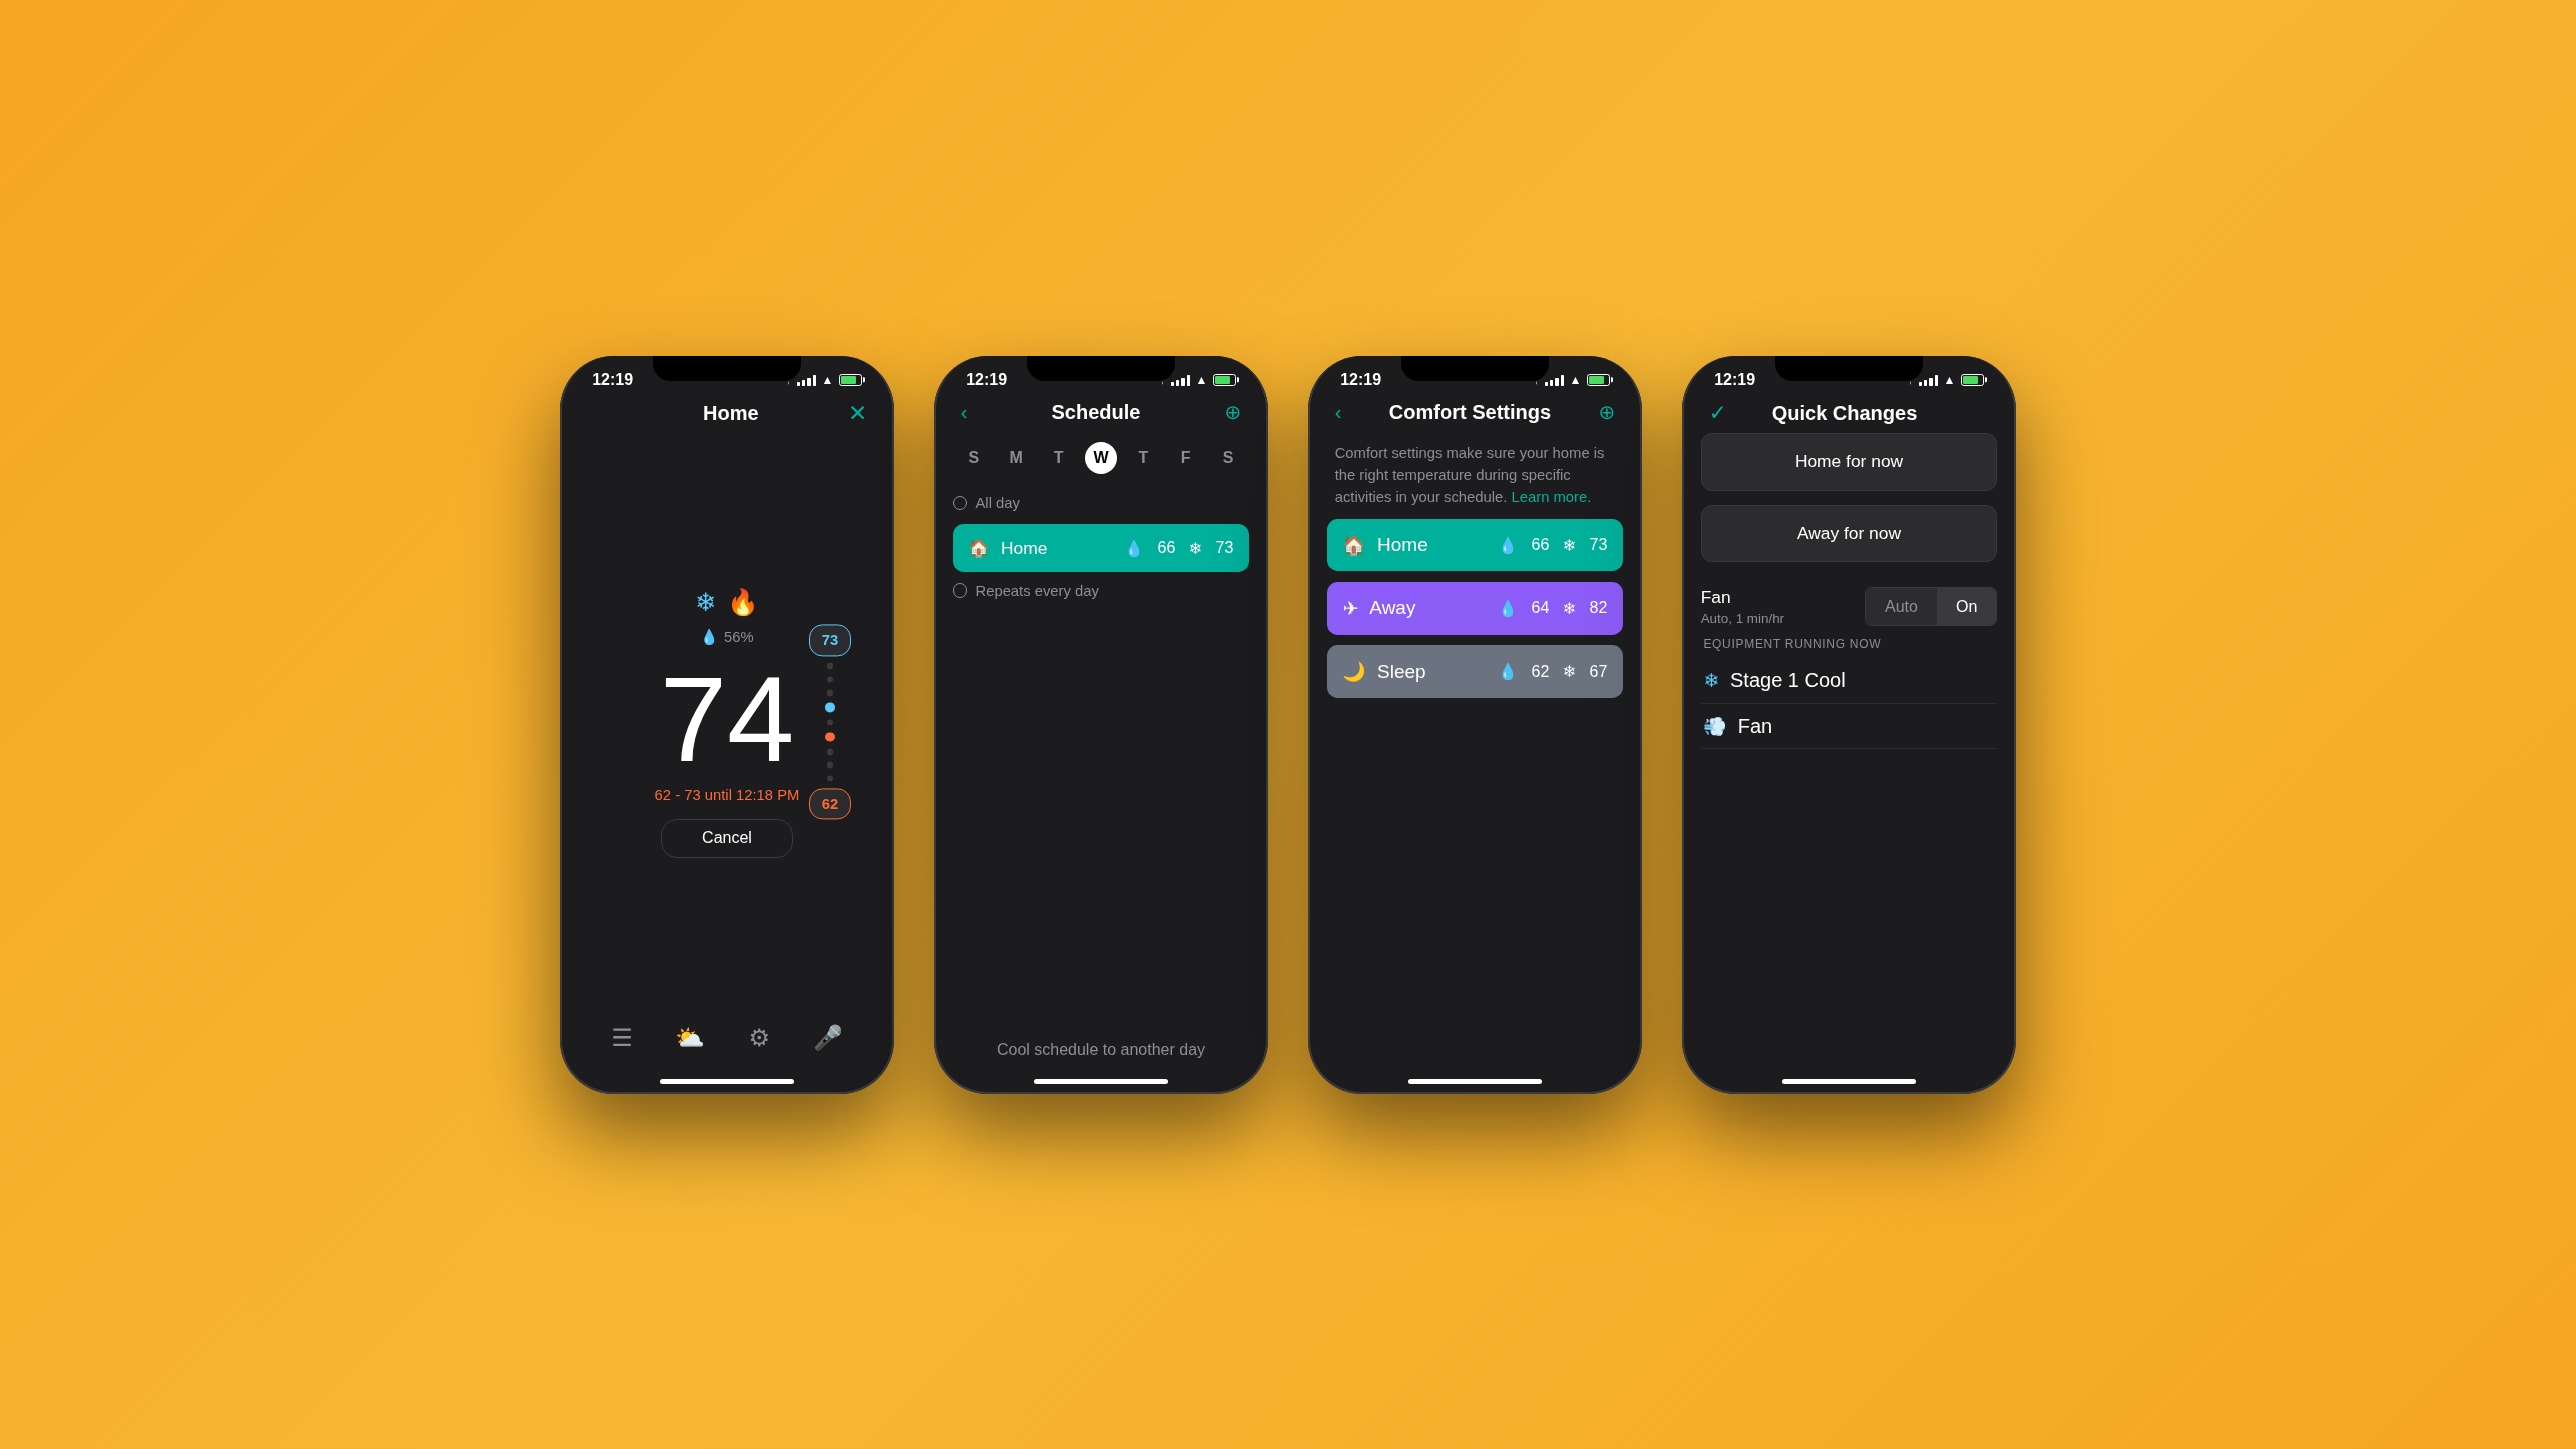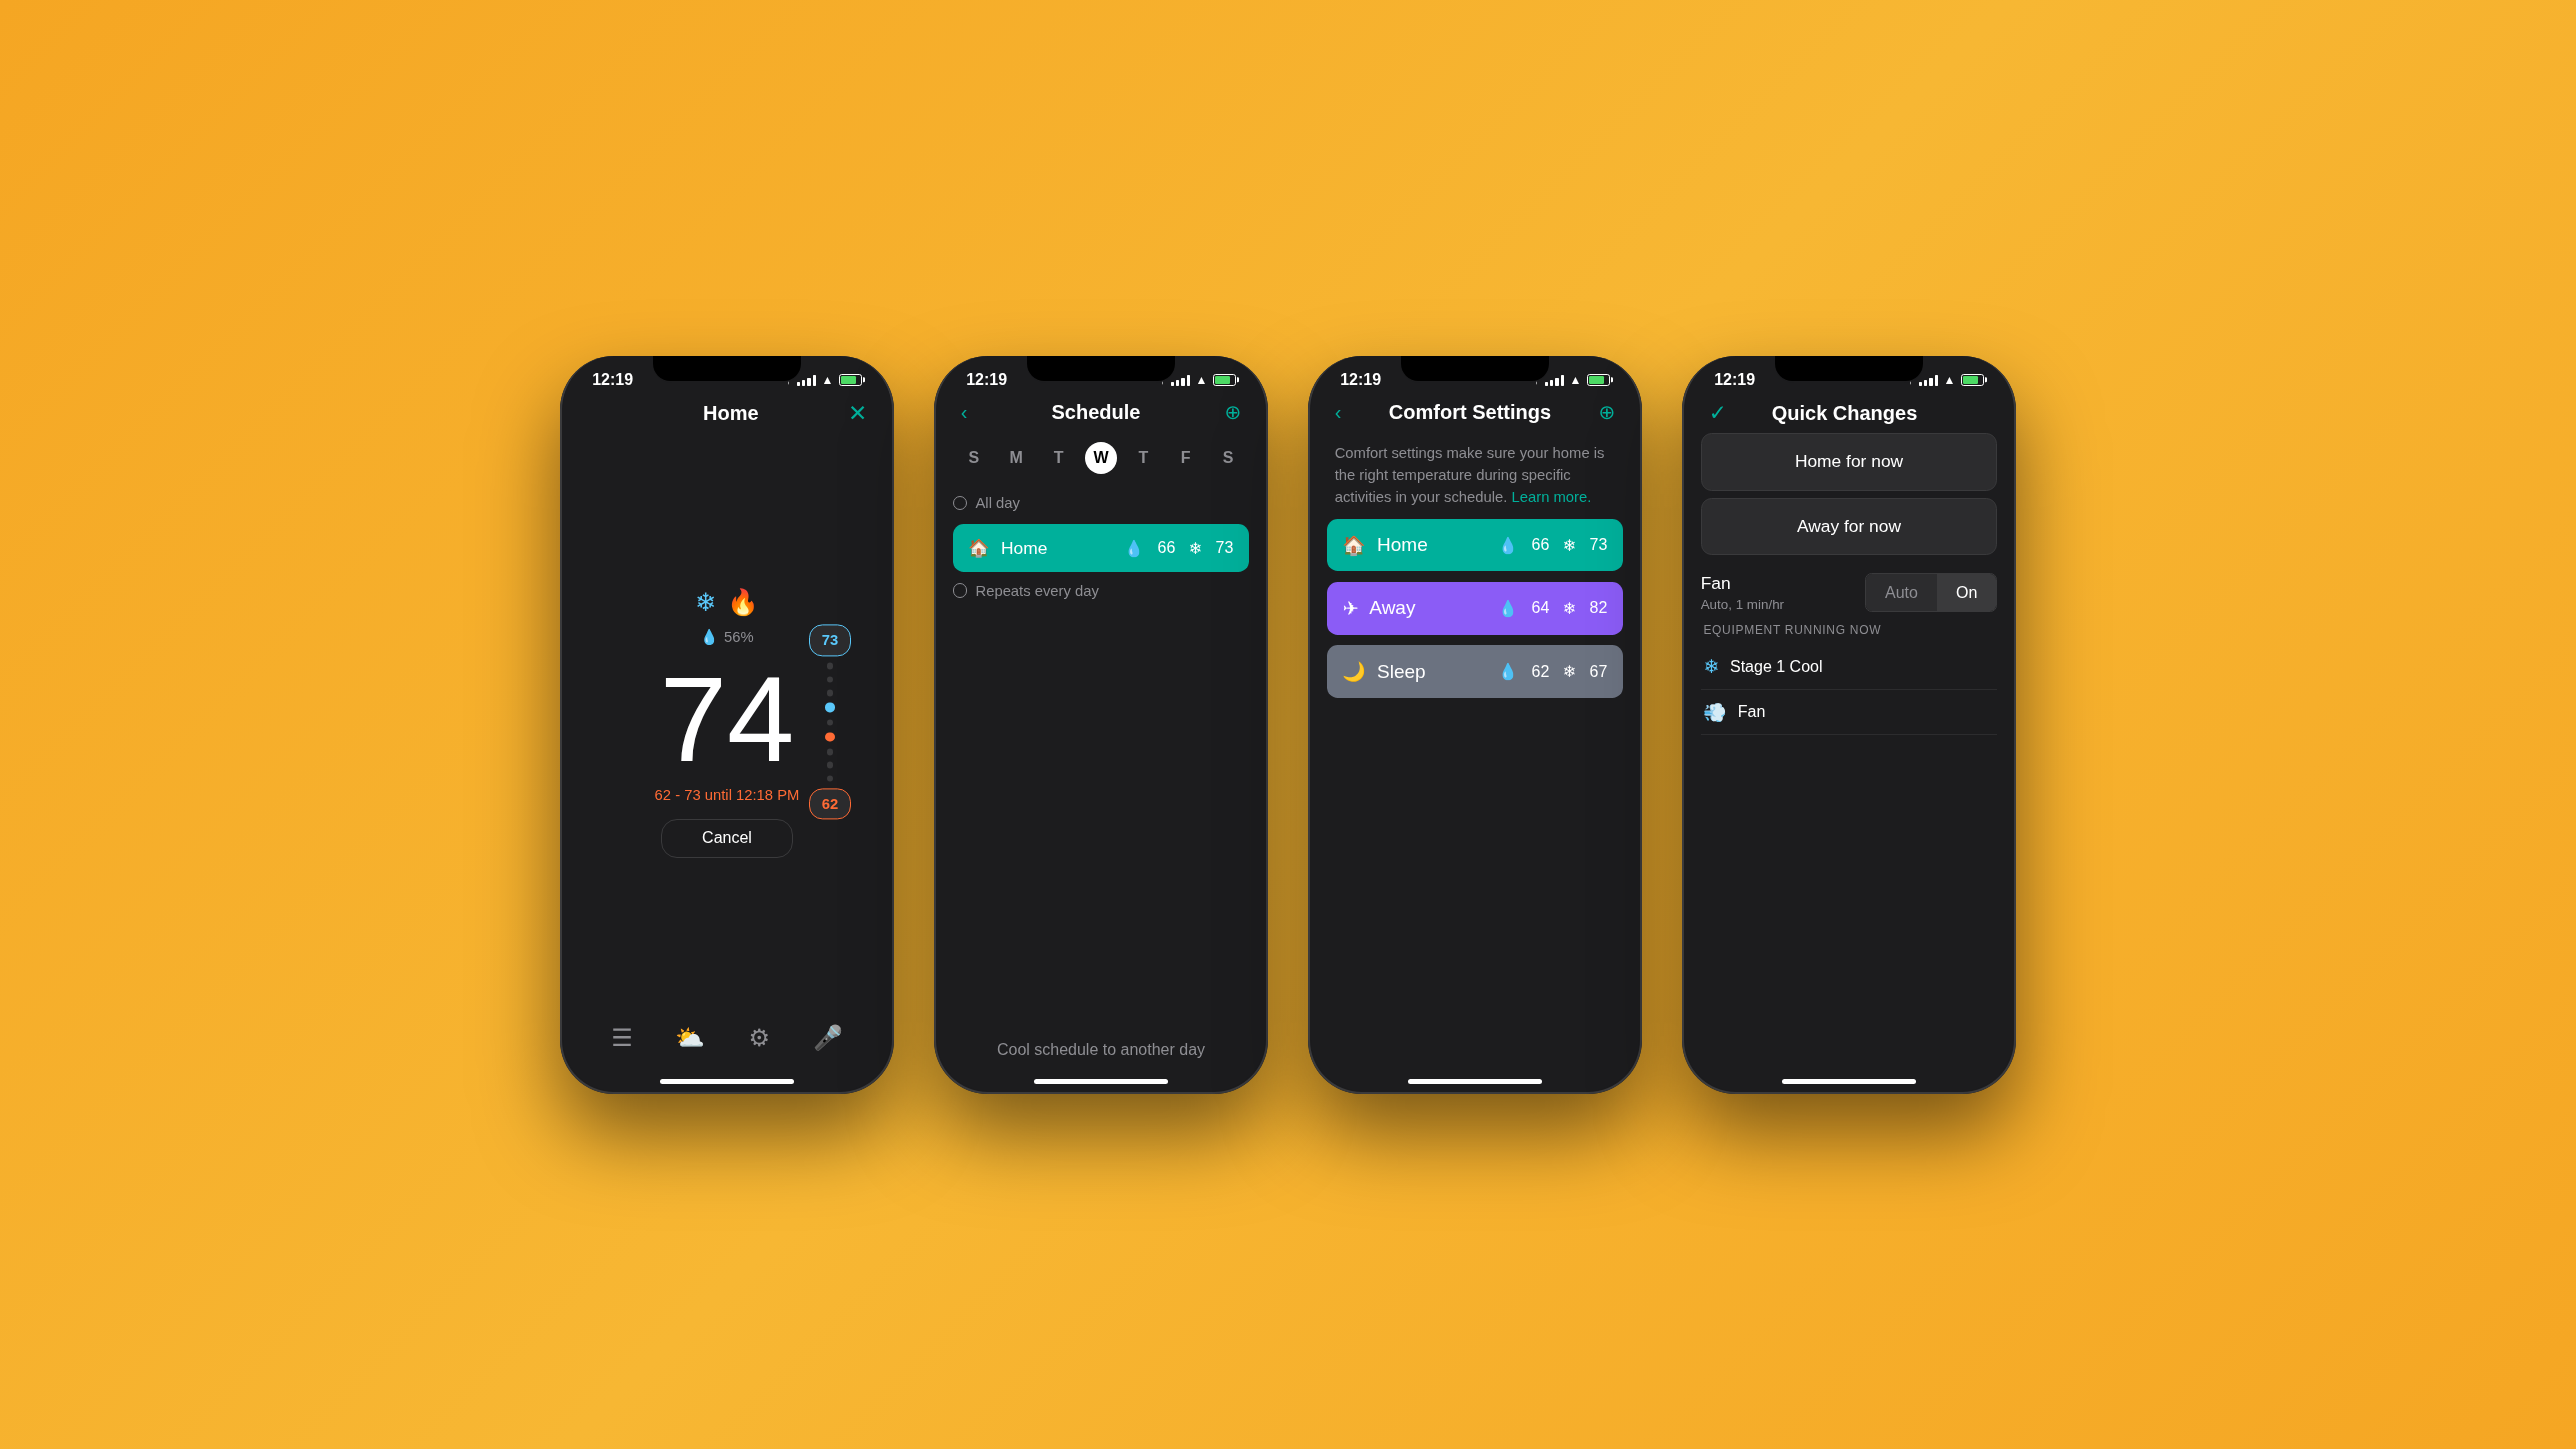--- a/index.html
+++ b/index.html
@@ -487,21 +487,21 @@
 
     .quick-btn {
       background: #2c2c2e;
       border: 0.7px solid #3a3a3c;
       color: #fff;
       border-radius: 10.7px;
       padding: 17.4px;
       font-size: 17.4px;
       text-align: center;
       cursor: pointer;
-      margin-bottom: 7px;
+      margin-bottom: 14px;
       width: 100%;
     }
 
     .fan-row {
       display: flex;
       justify-content: space-between;
       align-items: center;
       padding: 10.7px 0;
       flex-shrink: 0;
     }
@@ -566,21 +566,21 @@
       border-bottom: 0.7px solid #2c2c2e;
     }
 
     .equipment-icon {
       color: #5ac8fa;
       font-size: 19px;
     }
 
     .equipment-name {
       color: #fff;
-      font-size: 16px;
+      font-size: 20px;
     }
 
     .check-icon {
       color: #00b09b;
       font-size: 21.5px;
     }
   </style>
 </head>
 <body>
 

